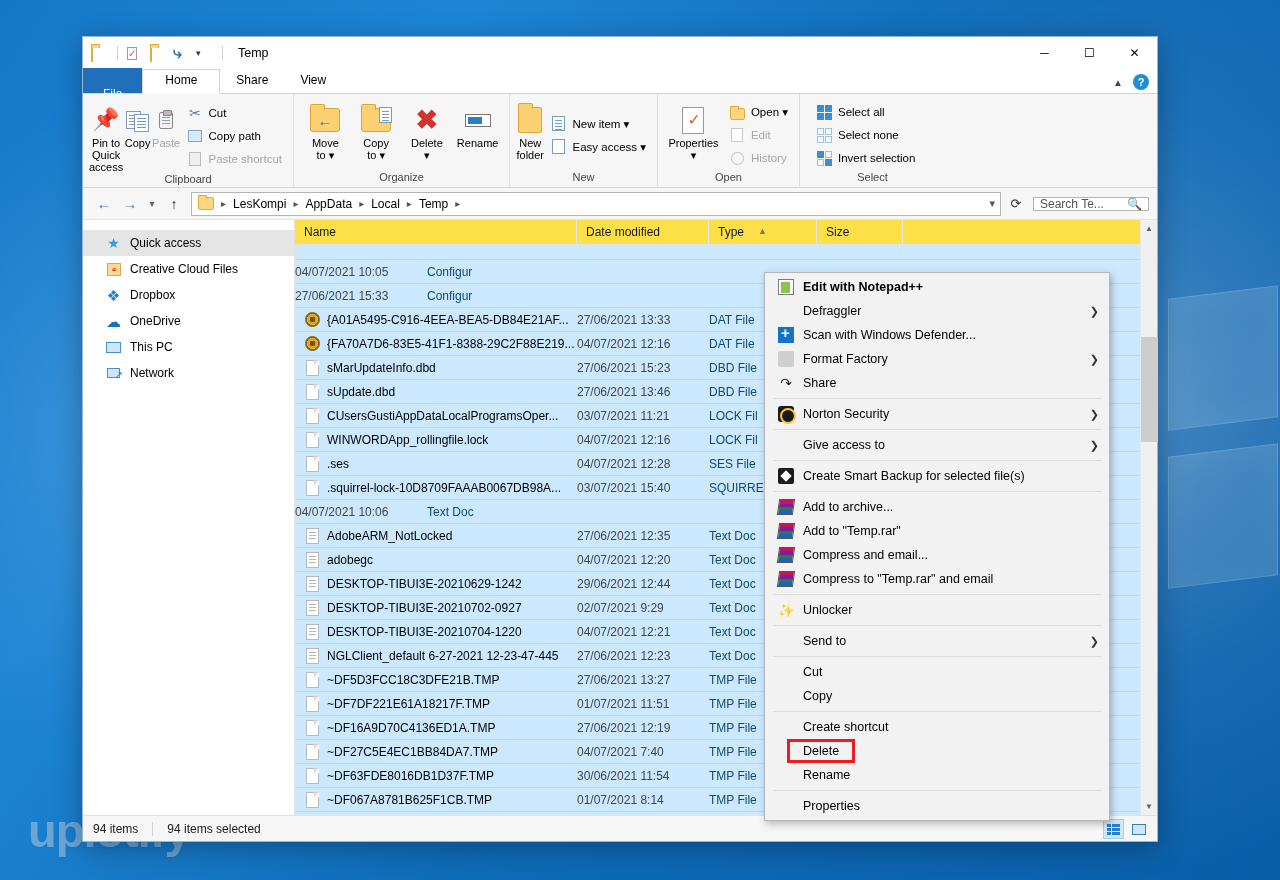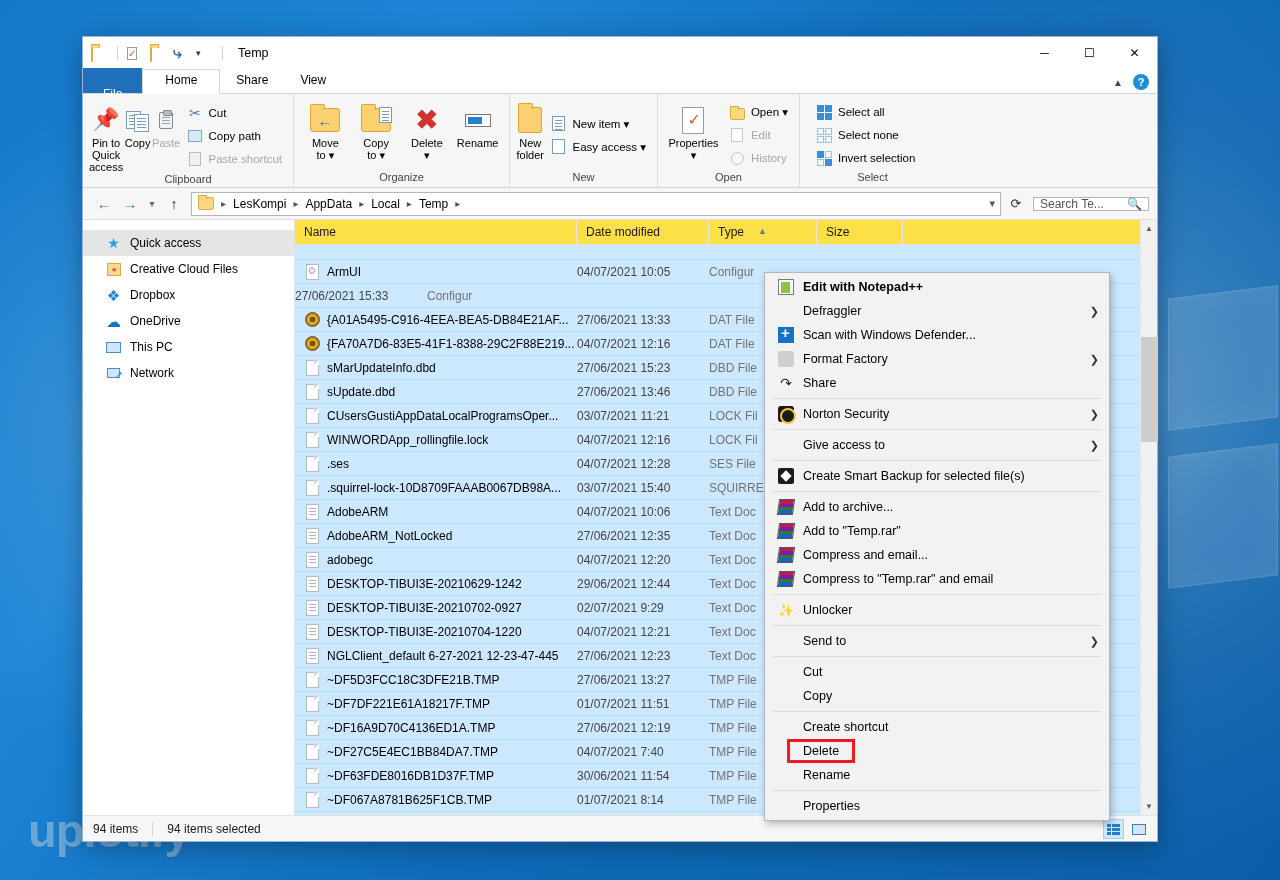--- a/index.html
+++ b/index.html
@@ -202,21 +202,21 @@
   .sort-mark {
     position: absolute; left: 50%; top: -1px; transform: translateX(-50%); font-size: 9px; color: #777;
   }
   .rows { flex: 1; overflow: hidden; position: relative; }
   .frow {
     height: 24px; display: flex; align-items: center; font-size: 12px; color: #000;
     background: #cce8ff; border-top: 1px solid #b8dcf6;
   }
   .frow .fname { width: 282px; display: flex; align-items: center; gap: 7px; padding-left: 9px; white-space: nowrap; overflow: hidden; }
   .frow .fdate { width: 132px; color: #444; }
-  .frow .ftype { width: 108px; color: #737373; }
+  .frow .ftype { width: 108px; color: #0c4a6e; }
   .frow .fsize { width: 86px; color: #444; text-align: right; padding-right: 12px; }
   .fi { width: 16px; height: 17px; flex: none; display:flex; align-items:center; justify-content:center; }
   
   .ic-cfg { width:13px;height:16px;background:#fff;border:1px solid #b9b9b9;position:relative; }
   .ic-cfg::after { content:"\2699"; position:absolute; left:1px; top:0px; font-size:10px; color:#aaa; }
   .ic-dat { width:15px;height:15px;border-radius:50%;background:radial-gradient(circle at 50% 50%, #6b5310 0 30%, #e0a82a 32% 60%, #8a6a14 62% 100%); border:1px solid #7a5e12; }
   .ic-blank { width:13px;height:16px;background:#fff;border:1px solid #b9b9b9; position:relative; }
   .ic-blank::before { content:""; position:absolute; right:-1px; top:-1px; border-width:0 0 5px 5px; border-style:solid; border-color:transparent transparent #fff #d6d6d6; }
   .ic-txt { width:13px;height:16px;background:#fff;border:1px solid #b9b9b9; position:relative; }
   .ic-txt::after { content:""; position:absolute; left:2px; top:3px; right:2px; height:9px;
@@ -579,26 +579,20 @@
         <div class="ch type">
           <span class="sort-mark">▲</span>
           <span>Type</span>
         </div>
         <div class="ch size">Size</div>
       </div>
       <div class="rows">
         <div class="partial-row"></div>
         <div id="rowhost">
             <div class="frow">
-              <div class="fname">
-                <span class="fi">
-                  <span class="ic-cfg"></span>
-                </span>
-                <span>ArmUI</span>
-              </div>
               <div class="fdate">04/07/2021 10:05</div>
               <div class="ftype">Configur</div>
               <div class="fsize"></div>
             </div>
             <div class="frow">
               <div class="fdate">27/06/2021 15:33</div>
               <div class="ftype">Configur</div>
               <div class="fsize"></div>
             </div>
             <div class="frow">
@@ -683,26 +677,20 @@
                 <span class="fi">
                   <span class="ic-blank"></span>
                 </span>
                 <span>.squirrel-lock-10D8709FAAAB0067DB98A...</span>
               </div>
               <div class="fdate">03/07/2021 15:40</div>
               <div class="ftype">SQUIRRE</div>
               <div class="fsize"></div>
             </div>
             <div class="frow">
-              <div class="fname">
-                <span class="fi">
-                  <span class="ic-txt"></span>
-                </span>
-                <span>AdobeARM</span>
-              </div>
               <div class="fdate">04/07/2021 10:06</div>
               <div class="ftype">Text Doc</div>
               <div class="fsize"></div>
             </div>
             <div class="frow">
               <div class="fname">
                 <span class="fi">
                   <span class="ic-txt"></span>
                 </span>
                 <span>AdobeARM_NotLocked</span>

